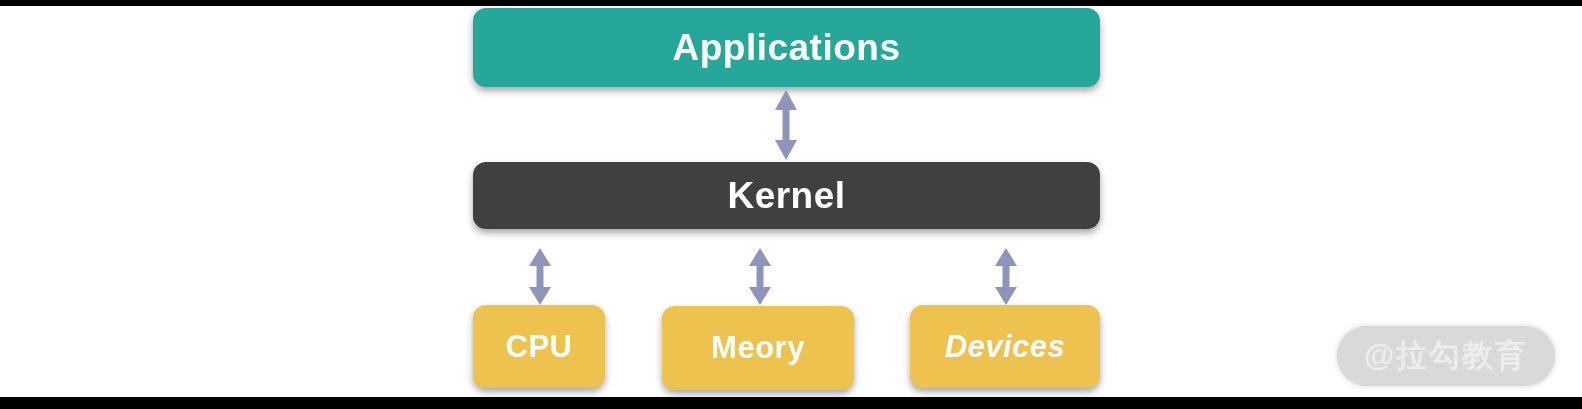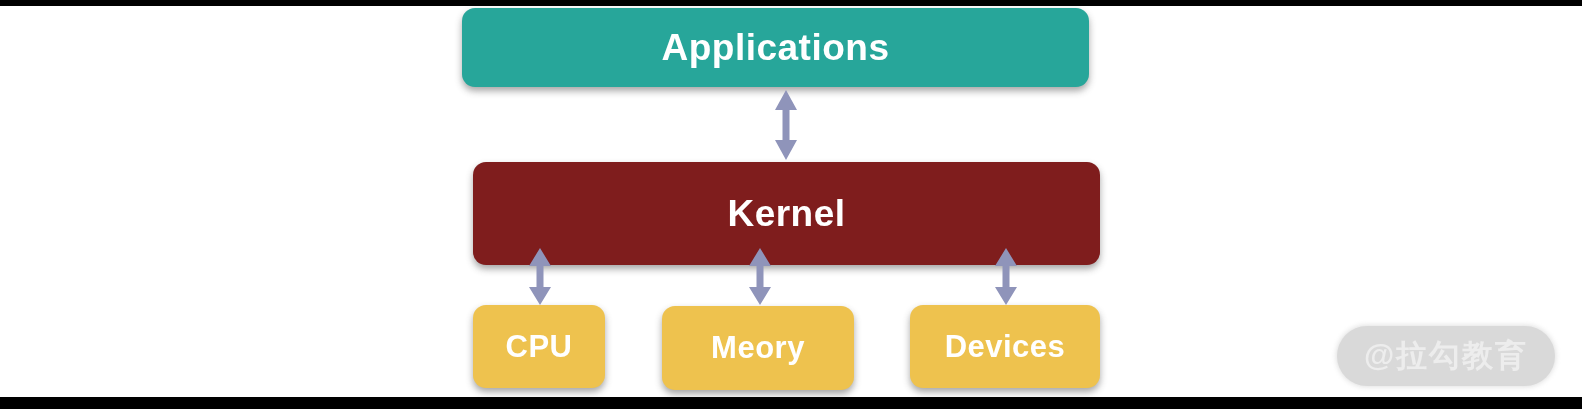--- a/index.html
+++ b/index.html
@@ -32,25 +32,25 @@
     color: #ffffff;
     font-weight: bold;
     border-radius: 13px;
     box-shadow: 0 4px 7px rgba(60,60,60,0.45);
     letter-spacing: 0.5px;
     box-sizing: border-box;
   }
   .node.wide { font-size: 37px; }
   .node.small { font-size: 31px; }
 
-  #node-applications { left: 462px; top: 8px;   width: 627px; height: 79px; background: #27a69a; }
-  #node-kernel       { left: 473px; top: 162px; width: 627px; height: 103px; background: #7f1d1d; }
+  #node-applications { left: 473px; top: 8px;   width: 627px; height: 79px; background: #27a69a; }
+  #node-kernel       { left: 473px; top: 162px; width: 627px; height: 67px; background: #404040; }
   #node-cpu          { left: 473px; top: 305px; width: 132px; height: 83px; background: #eec24e; }
   #node-memory       { left: 662px; top: 306px; width: 192px; height: 84px; background: #eec24e; }
-  #node-devices      { left: 910px; top: 305px; width: 190px; height: 83px; background: #eec24e; }
+  #node-devices      { left: 910px; top: 305px; width: 190px; height: 83px; background: #eec24e; font-style: italic; }
 
   .arrow {
     position: absolute;
     line-height: 0;
   }
   #arrow-app-kernel     { left: 773px; top: 90px;  }
   #arrow-kernel-cpu     { left: 527px; top: 248px; }
   #arrow-kernel-memory  { left: 747px; top: 248px; }
   #arrow-kernel-devices { left: 993px; top: 248px; }
 

